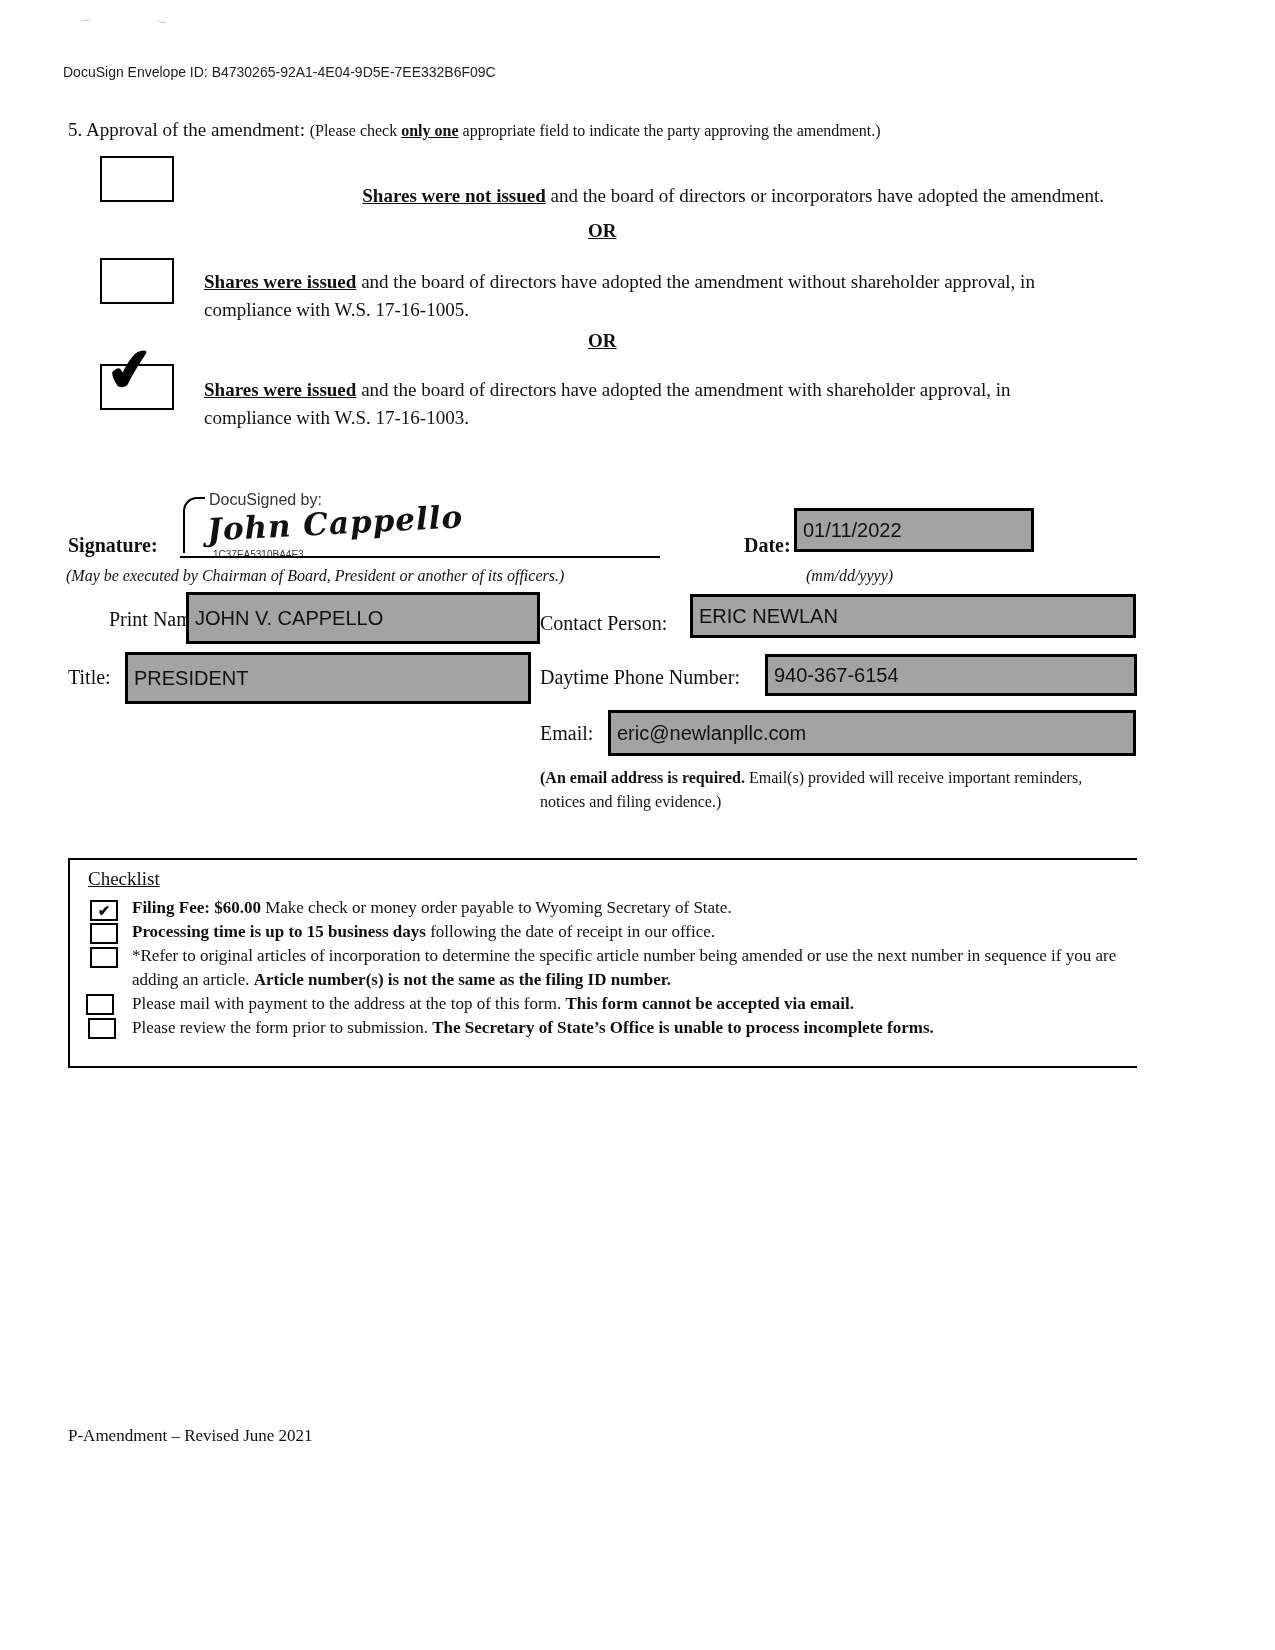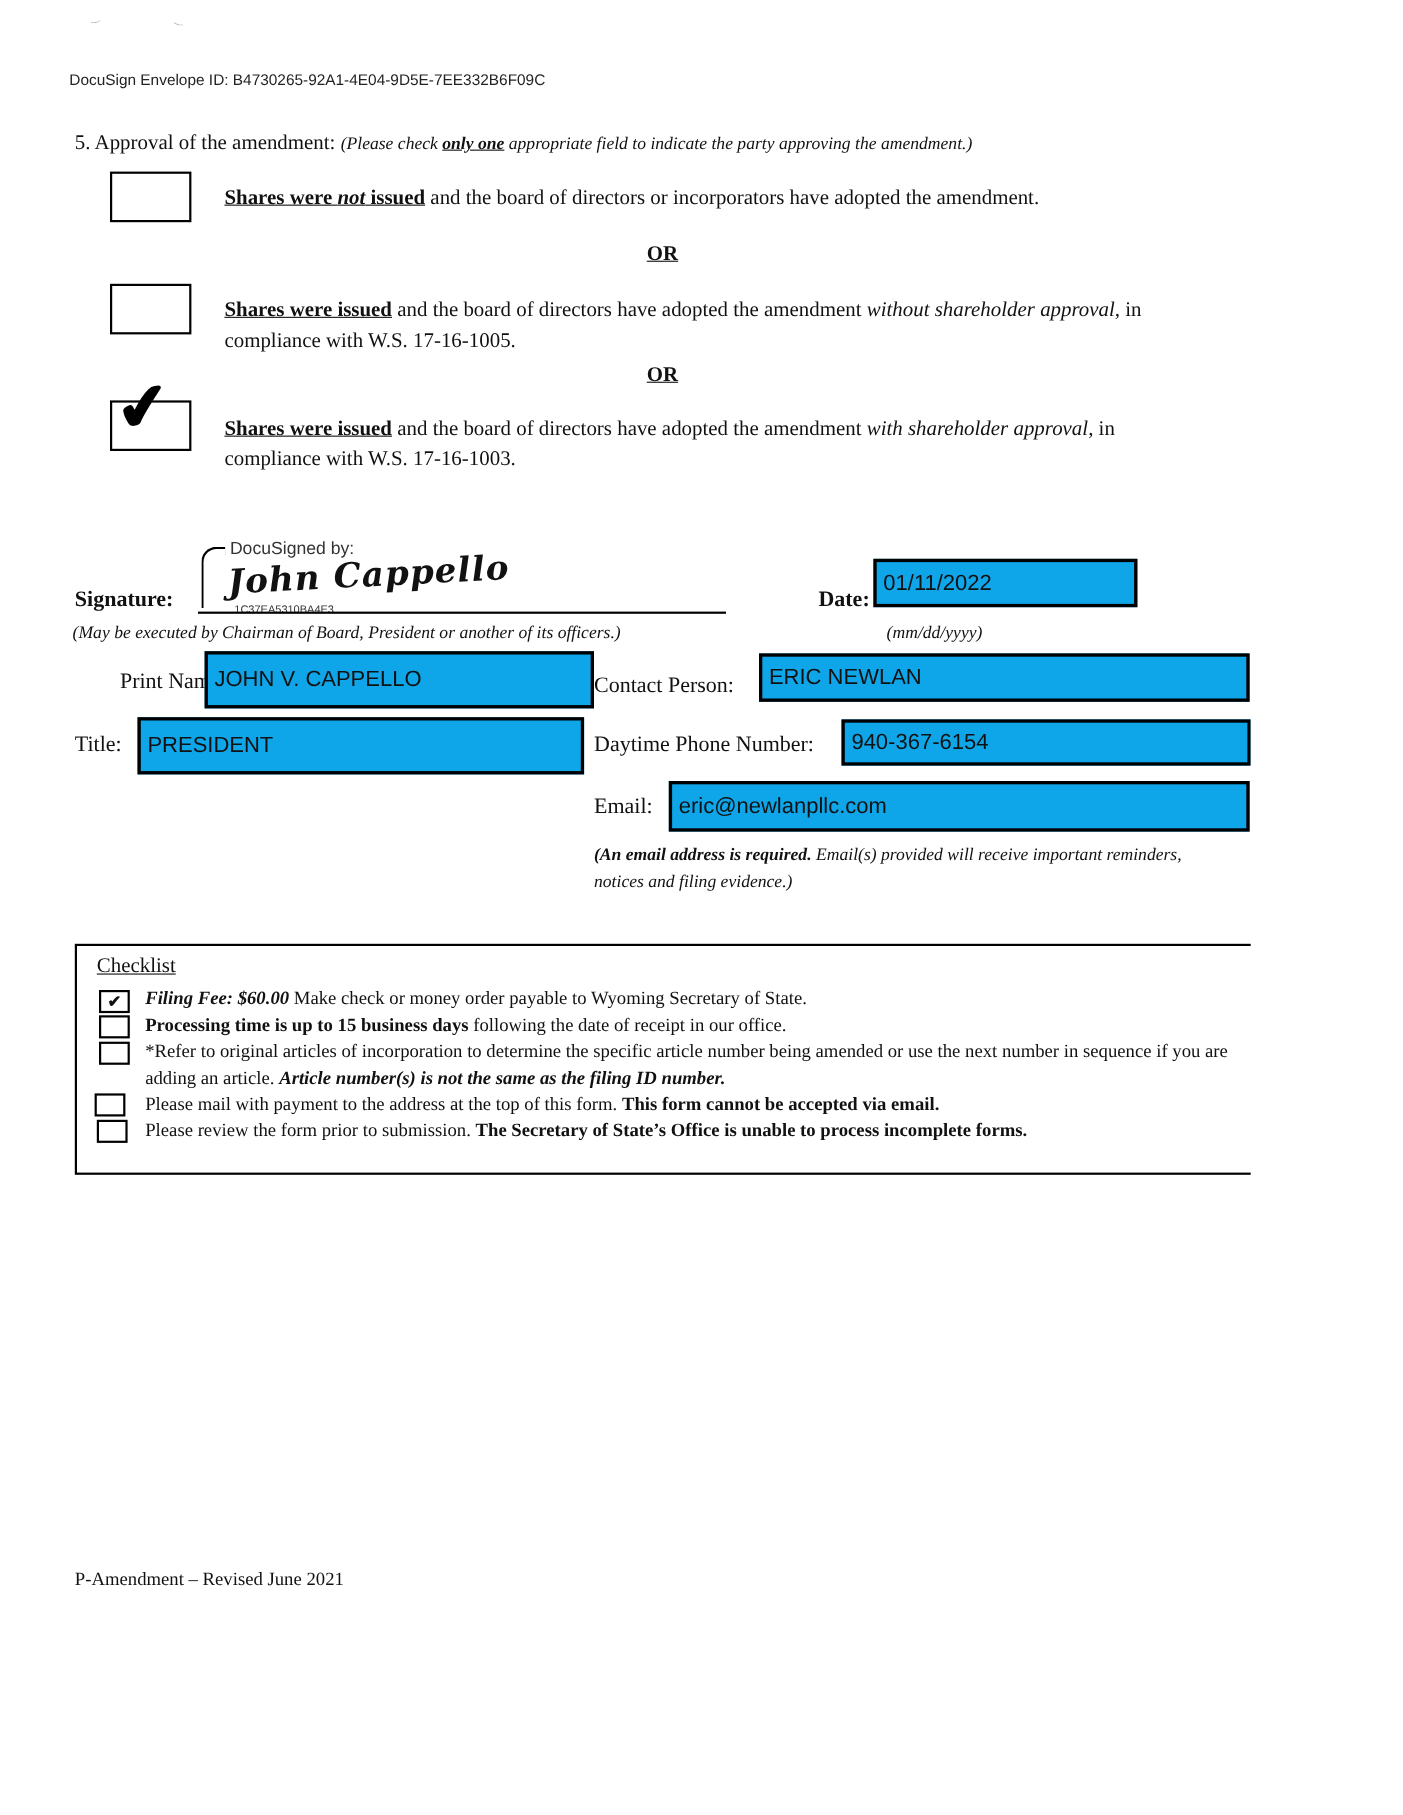--- a/index.html
+++ b/index.html
@@ -8,21 +8,21 @@
     position:relative;
     width:1137px;
     height:1650px;
     background:#ffffff;
     font-family:"Liberation Serif", serif;
     color:#111111;
     overflow:hidden;
   }
   .abs { position:absolute; }
   .b { font-weight:700; }
-  .i { font-style:italic; }
+  .i { }
   .u { text-decoration:underline; }
   .sm { font-size:16px; }
   .sans { font-family:"Liberation Sans", sans-serif; }
 
   .body-text { font-size:19px; line-height:28px; }
   .label { font-size:20px; }
   .note { font-size:16px; font-style:italic; line-height:24px; }
 
   .optbox {
     position:absolute;
@@ -34,21 +34,21 @@
     position:absolute;
     font-size:58px;
     font-weight:700;
     color:#000;
     transform:rotate(-8deg);
     line-height:1;
   }
   .fbox {
     position:absolute;
     border:3px solid #000;
-    background:#0ea5e9;
+    background:#a3a3a3;
     display:flex;
     align-items:center;
     padding:2px 6px;
     font-family:"Liberation Sans", sans-serif;
     font-size:20px;
     color:#111;
     white-space:nowrap;
     overflow:hidden;
   }
   .sig-bracket {
@@ -114,21 +114,21 @@
 <div class="page">
 
   <div class="artifact" style="left:82px; top:16px; transform:rotate(-10deg);"></div>
   <div class="artifact" style="left:158px; top:18px; transform:rotate(14deg);"></div>
 
   <div class="abs sans" style="left:63px; top:64px; font-size:14px; color:#222;">DocuSign Envelope ID: B4730265-92A1-4E04-9D5E-7EE332B6F09C</div>
 
   <div class="abs body-text" style="left:68px; top:116px; width:1060px;"><span>5. Approval of the amendment: </span><span class="i sm">(Please check </span><span class="b i u sm">only one</span><span class="i sm"> appropriate field to indicate the party approving the amendment.)</span></div>
 
   <div class="optbox" style="left:100px; top:156px;"></div>
-  <div class="abs body-text" style="left:204px; top:166px; width:900px;"><span class="b u">Shares were </span><span class="b i u">not</span><span class="b u"> issued</span><span> and the board of directors or incorporators have adopted the amendment.</span></div>
+  <div class="abs body-text" style="left:204px; top:182px; width:900px;text-align:right;"><span class="b u">Shares were </span><span class="b i u">not</span><span class="b u"> issued</span><span> and the board of directors or incorporators have adopted the amendment.</span></div>
 
   <div class="abs b u" style="left:588px; top:220px; font-size:19px;">OR</div>
 
   <div class="optbox" style="left:100px; top:258px;"></div>
   <div class="abs body-text" style="left:204px; top:268px; width:882px;"><span class="b u">Shares were issued</span><span> and the board of directors have adopted the amendment </span><span class="i">without shareholder approval</span><span>, in compliance with W.S. 17-16-1005.</span></div>
 
   <div class="abs b u" style="left:588px; top:330px; font-size:19px;">OR</div>
 
   <div class="optbox" style="left:100px; top:364px;"></div>
   <div class="bigcheck" style="left:106px; top:342px;">✔</div>

